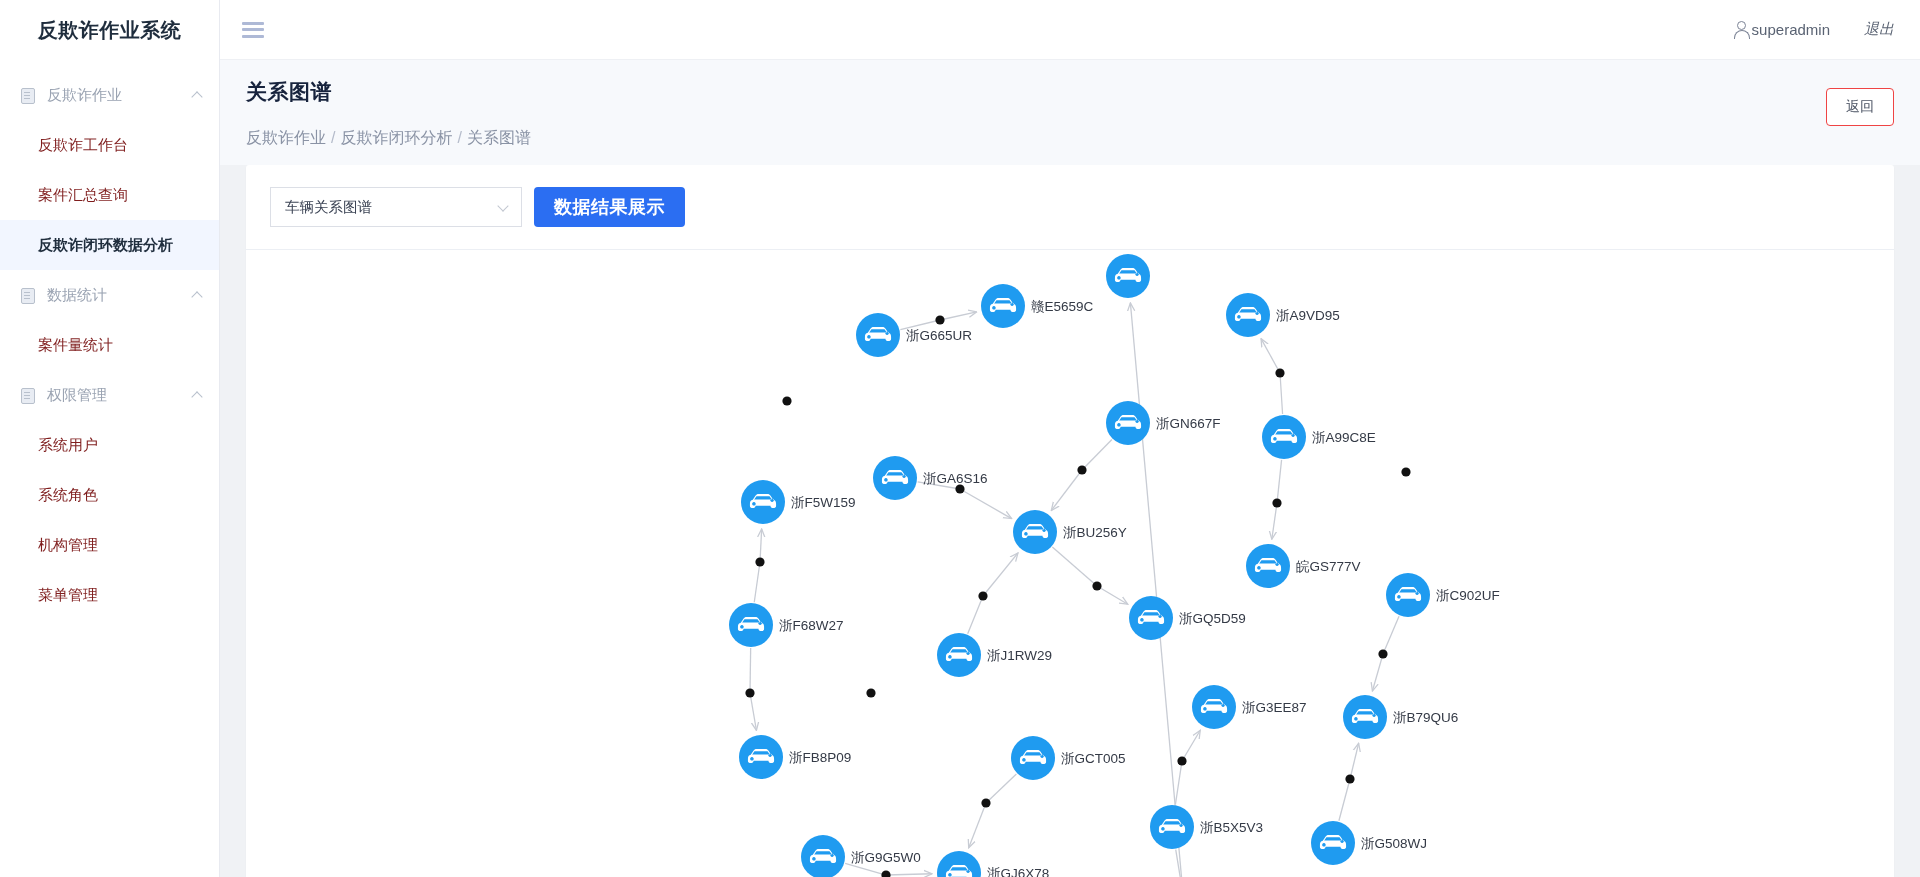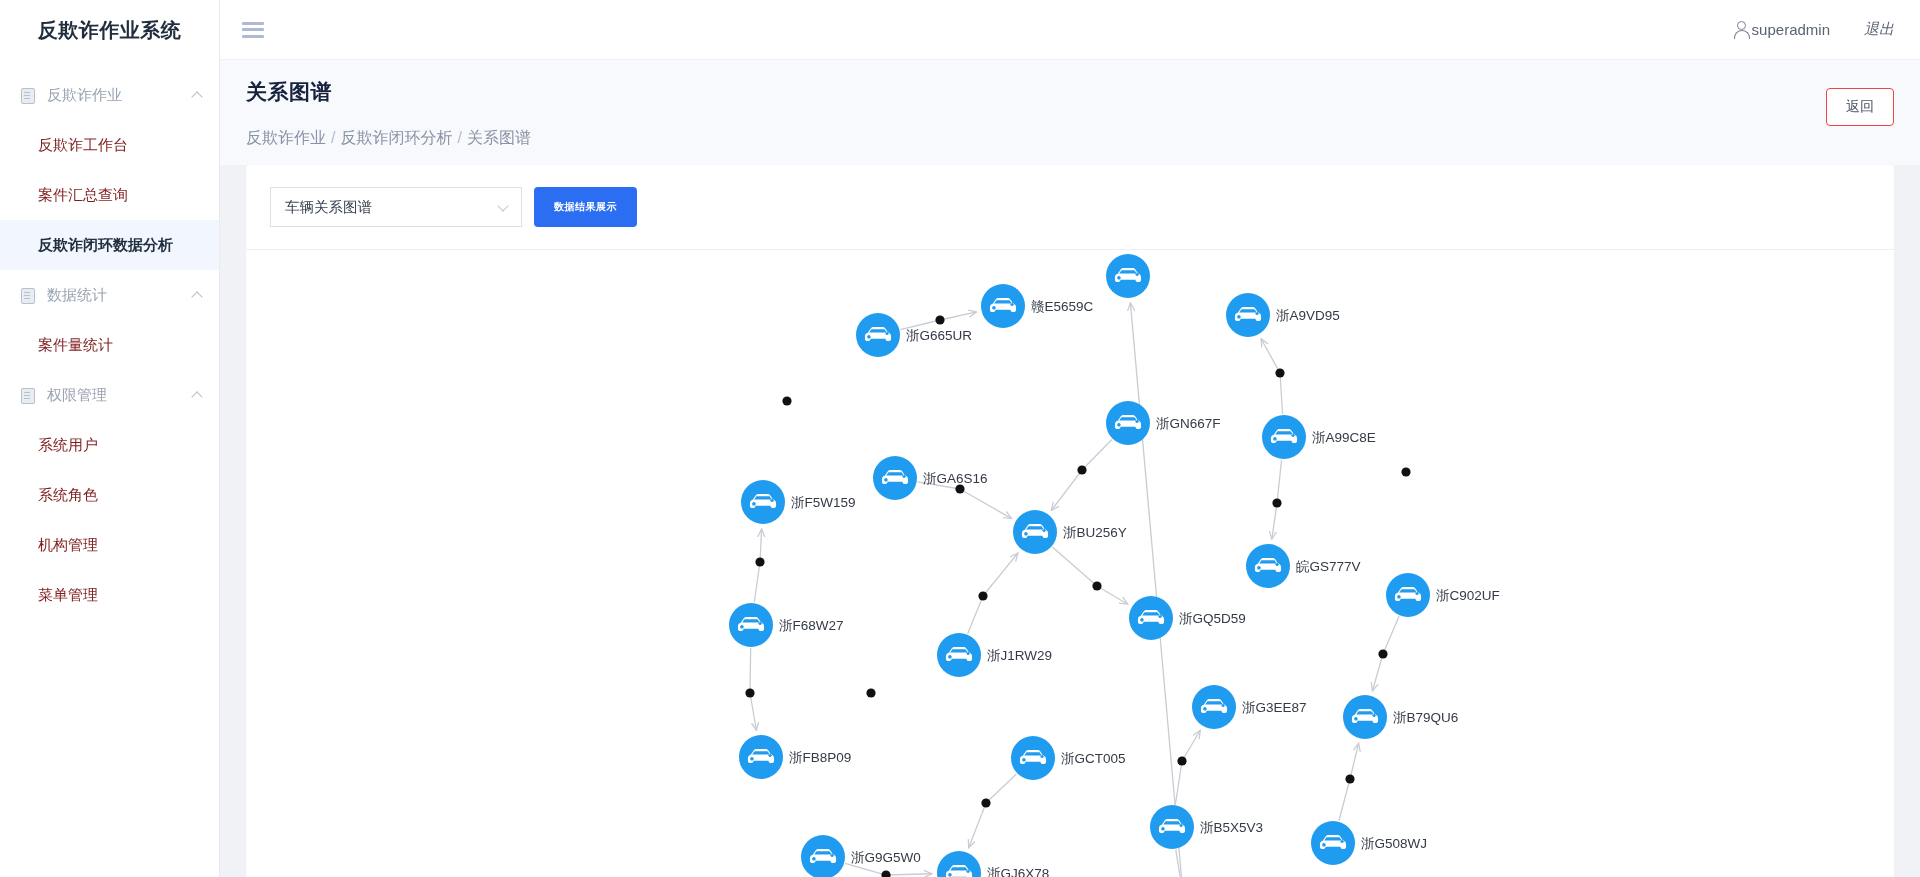--- a/index.html
+++ b/index.html
@@ -111,21 +111,21 @@
     font-size: 14.5px; color: #3b4354; cursor: pointer; background: #fff;
   }
   .select-box .sel-chev {
     position: absolute; right: 14px; top: 50%; margin-top: -5px;
     width: 8px; height: 8px;
     border-right: 1.4px solid #c2c7d1; border-bottom: 1.4px solid #c2c7d1;
     transform: rotate(45deg);
   }
   .primary-btn {
     height: 40px; background: #2b6ef2; color: #ffffff; border: none;
-    border-radius: 4px; padding: 0 20px; font-size: 10px; font-weight: bold;
+    border-radius: 4px; padding: 0 20px; font-size: 18px; font-weight: bold;
     cursor: pointer; font-family: inherit; letter-spacing: .5px;
   }
 
   .graph-wrap {
     flex: 1 1 auto; position: relative; overflow: hidden;
     border-top: 1px solid #eceff4; background: #ffffff;
   }
   #graph-svg { position: absolute; left: 0; top: 0; }
 
   .node-label {

